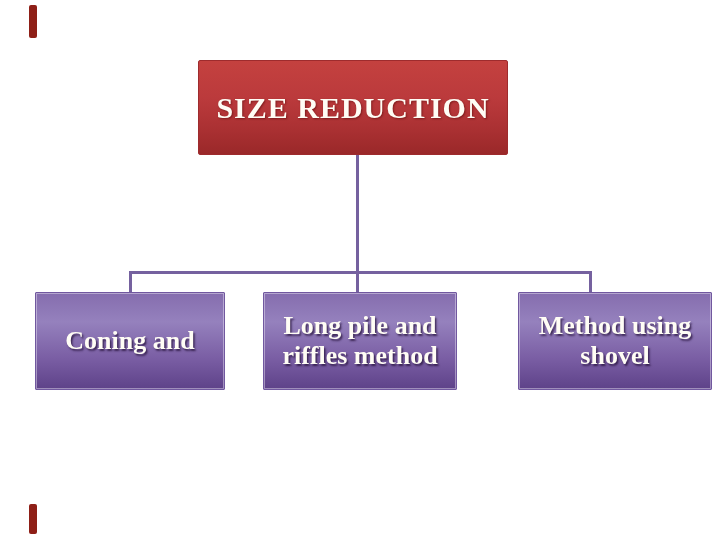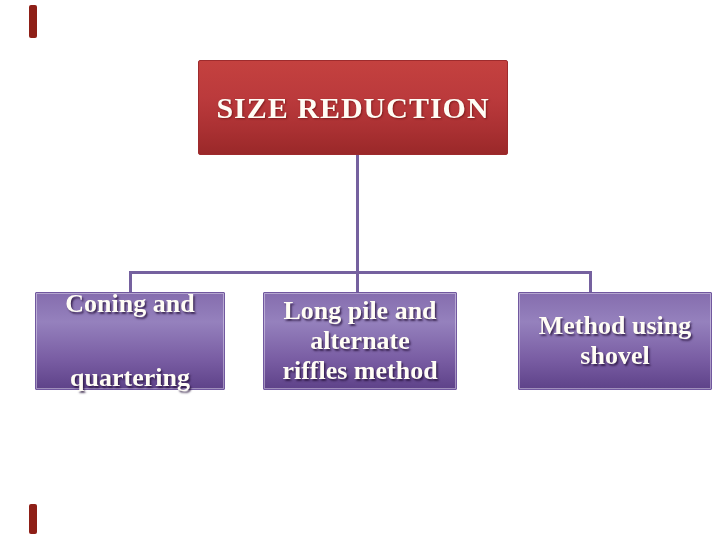--- a/index.html
+++ b/index.html
@@ -69,26 +69,24 @@
     <span class="root-label">SIZE REDUCTION</span>
   </div>
 
   <div id="conn-main-vertical" class="connector"></div>
   <div id="conn-horizontal" class="connector"></div>
   <div id="conn-stub-left" class="connector"></div>
   <div id="conn-stub-right" class="connector"></div>
 
   <div id="node-coning" class="child-node">
     <span class="line">Coning and</span>
-    <span class="line">quartering</span>
   </div>
 
   <div id="node-longpile" class="child-node">
     <span class="line">Long pile and</span>
-    <span class="line">alternate</span>
     <span class="line">riffles method</span>
   </div>
 
   <div id="node-riffles" class="child-node">
     <span class="line">Method using</span>
     <span class="line">shovel</span>
   </div>
 
 </div>
 

